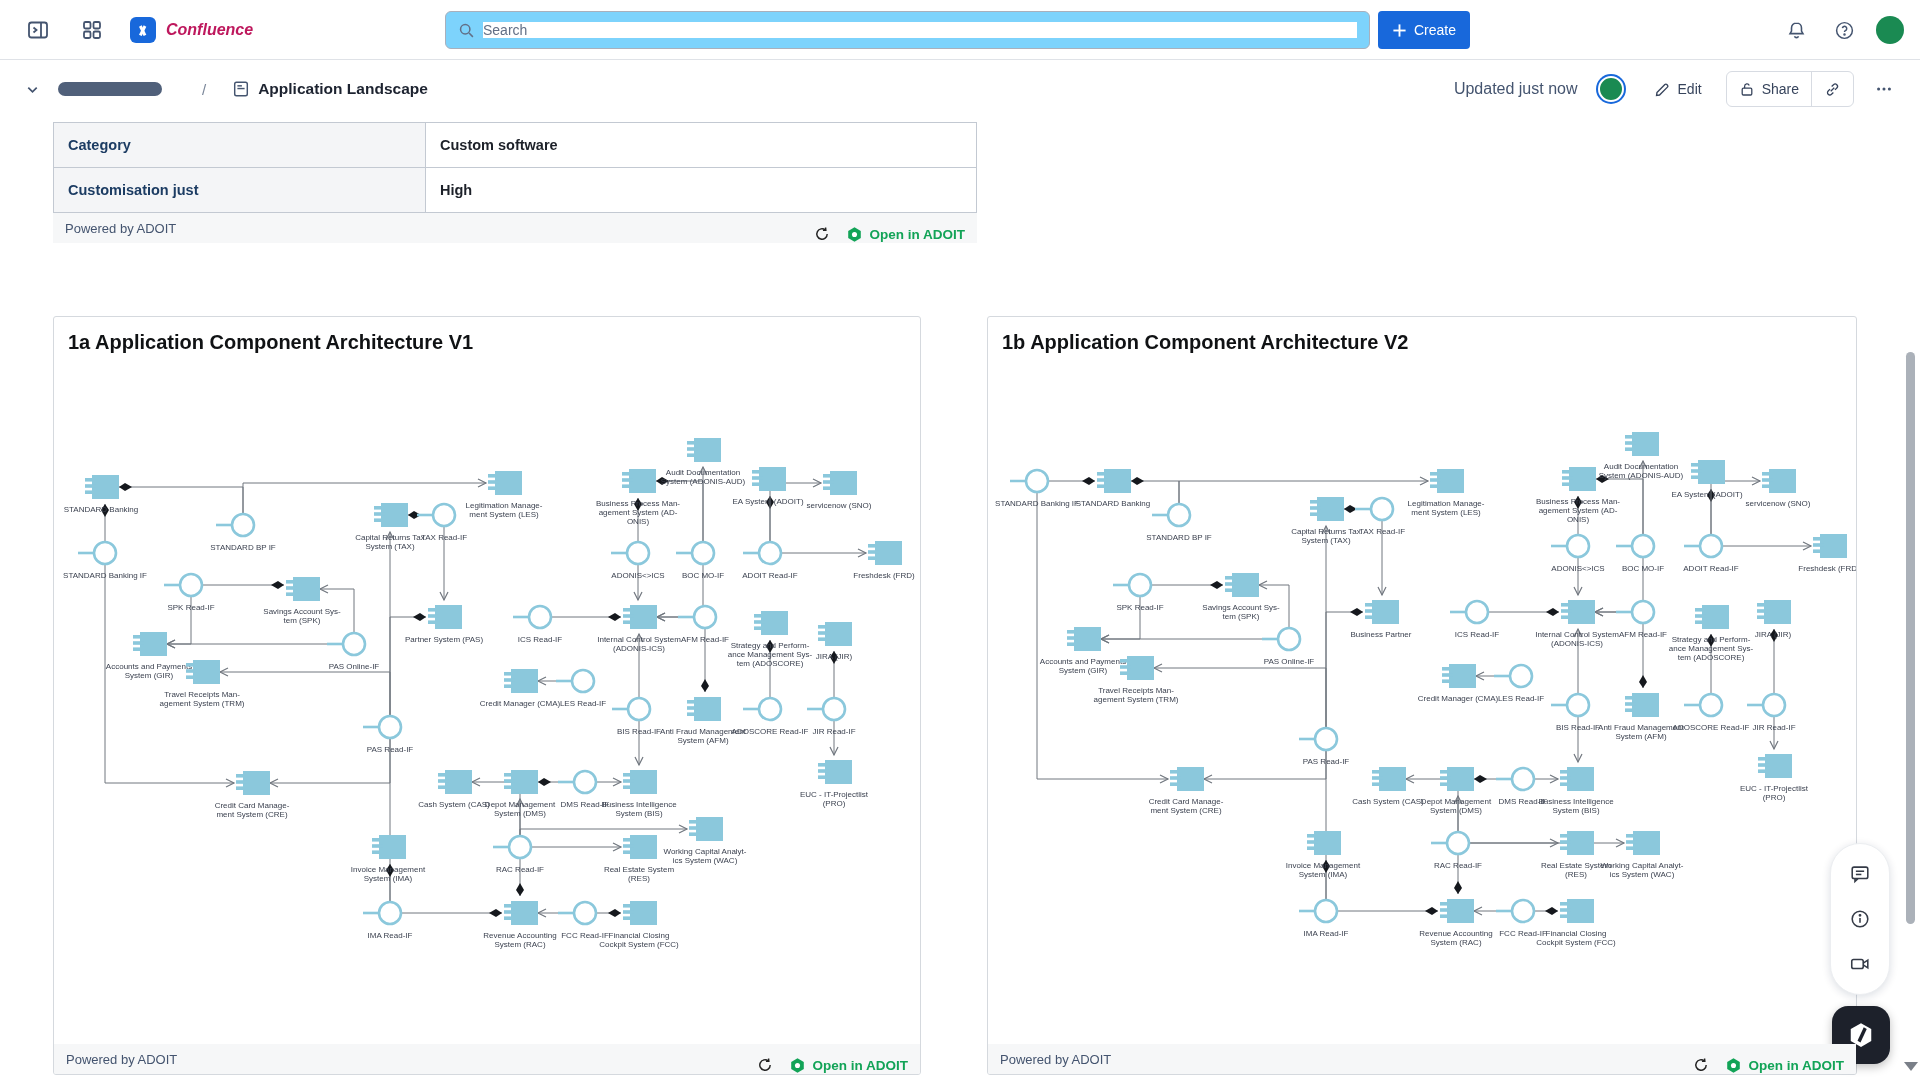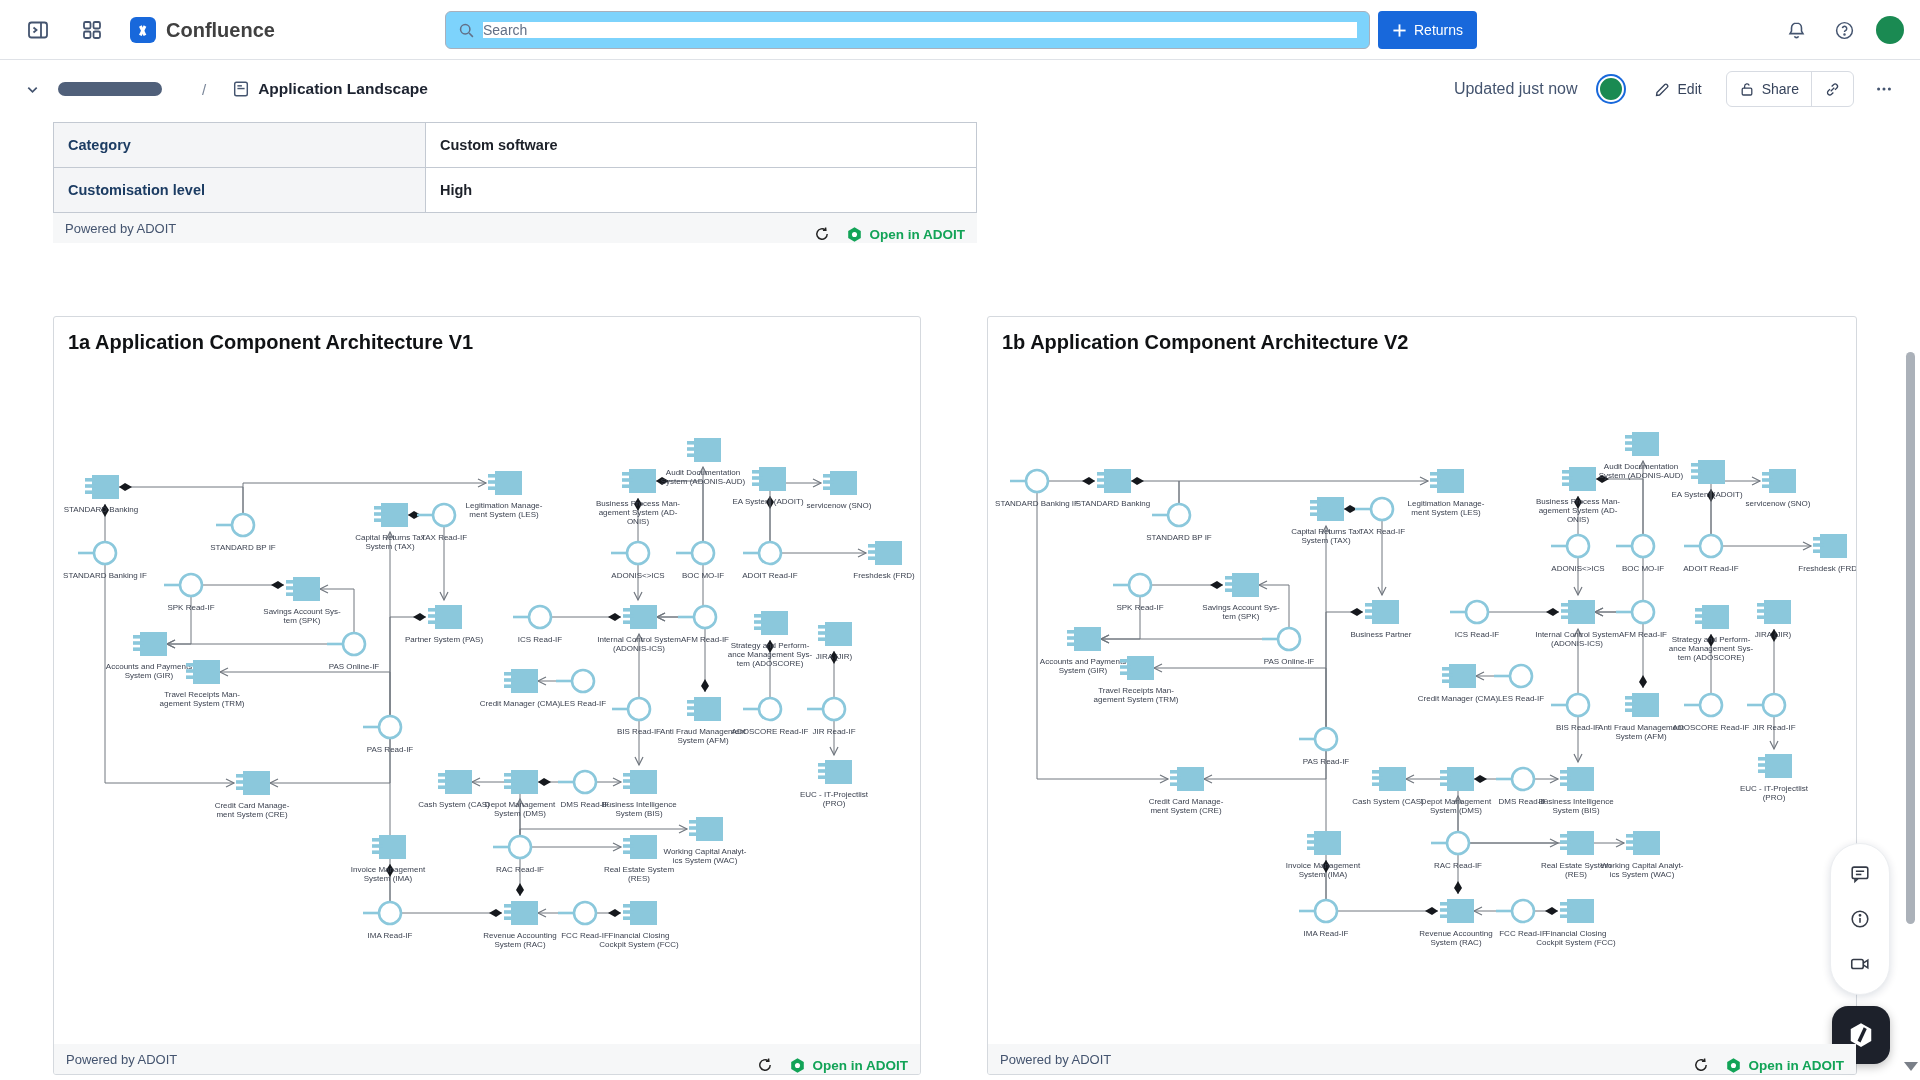--- a/index.html
+++ b/index.html
@@ -7,21 +7,21 @@
     font-family:"Liberation Sans", sans-serif; color:#1d2330; }
 
   
   .topnav { position:absolute; left:0; top:0; width:1920px; height:60px; background:#fff;
     border-bottom:1px solid #dfe2e7; }
   .nav-left { position:absolute; left:22px; top:0; height:60px; display:flex; align-items:center; gap:22px; }
   .icon-btn { background:none; border:none; color:#44546f; display:flex; align-items:center; justify-content:center;
     width:32px; height:32px; border-radius:4px; cursor:pointer; }
   .logo-wrap { display:flex; align-items:center; gap:10px; }
   .logo-sq { width:26px; height:26px; border-radius:6px; display:flex; align-items:center; justify-content:center; }
-  .app-name { font-size:20px; font-weight:700; color:#404040; }
+  .app-name { font-size:16px; font-weight:700; color:#be185d;font-style:italic; }
   .searchbox { position:absolute; left:445px; top:11px; width:925px; height:38px; border:1px solid #a9b0bc;
     border-radius:6px; display:flex; align-items:center; padding:0 12px; gap:8px; background:#7dd3fc; }
   .searchbox input { border:none; outline:none; flex:1; font-size:14px; font-family:inherit; color:#1d2330; }
   .searchbox input::placeholder { color:#626f86; }
   .create-btn { position:absolute; left:1378px; top:11px; height:38px; padding:0 14px; border:none; border-radius:4px;
     color:#fff; font-size:14px; font-weight:500; display:flex; align-items:center; gap:7px; cursor:pointer; font-family:inherit; }
   .nav-right { position:absolute; right:16px; top:0; height:60px; display:flex; align-items:center; gap:16px; }
   .avatar { border-radius:50%; border:none; cursor:pointer; }
 
   
@@ -114,21 +114,21 @@
       </svg>
     </span>
     <input type="text" placeholder="Search" style="">
   </div>
 
   <button class="create-btn" style="background:#1868db;">
     <svg width="15" height="15" viewBox="0 0 16 16" stroke="#fff" stroke-width="2">
       <line x1="8" y1="1.5" x2="8" y2="14.5"></line>
         <line x1="1.5" y1="8" x2="14.5" y2="8"></line>
     </svg>
-    <span>Returns</span>
+    <span>Create</span>
   </button>
 
   <div class="nav-right">
     <button class="icon-btn">
       <svg width="21" height="21" viewBox="0 0 24 24" fill="none" stroke="currentColor" stroke-width="1.8">
         <path d="M12 3.5c-3.6 0-5.7 2.6-5.7 5.6v3.6L4.6 15.6h14.8l-1.7-2.9V9.1c0-3-2.1-5.6-5.7-5.6z"></path>
         <path d="M9.8 18.5a2.3 2.3 0 0 0 4.4 0"></path>
       </svg>
     </button>
     <button class="icon-btn">
@@ -200,21 +200,21 @@
 </div>
 
 <div class="prop-widget">
   <table class="props">
     <tbody>
       <tr>
         <td class="prop-label">Category</td>
         <td class="prop-value">Custom software</td>
       </tr>
       <tr>
-        <td class="prop-label">Customisation level</td>
+        <td class="prop-label">Customisation just</td>
         <td class="prop-value">High</td>
       </tr>
     </tbody>
   </table>
   <div class="adoit-bar">
     <span class="powered">Powered by ADOIT</span>
     <span class="bar-right">
       <button class="icon-btn" style="width:20px;height:20px;color:#222;">
         <svg width="16" height="16" viewBox="0 0 20 20" fill="none" stroke="currentColor" stroke-width="1.8">
           <path d="M16.5 10a6.5 6.5 0 1 1-2.2-4.9"></path>

